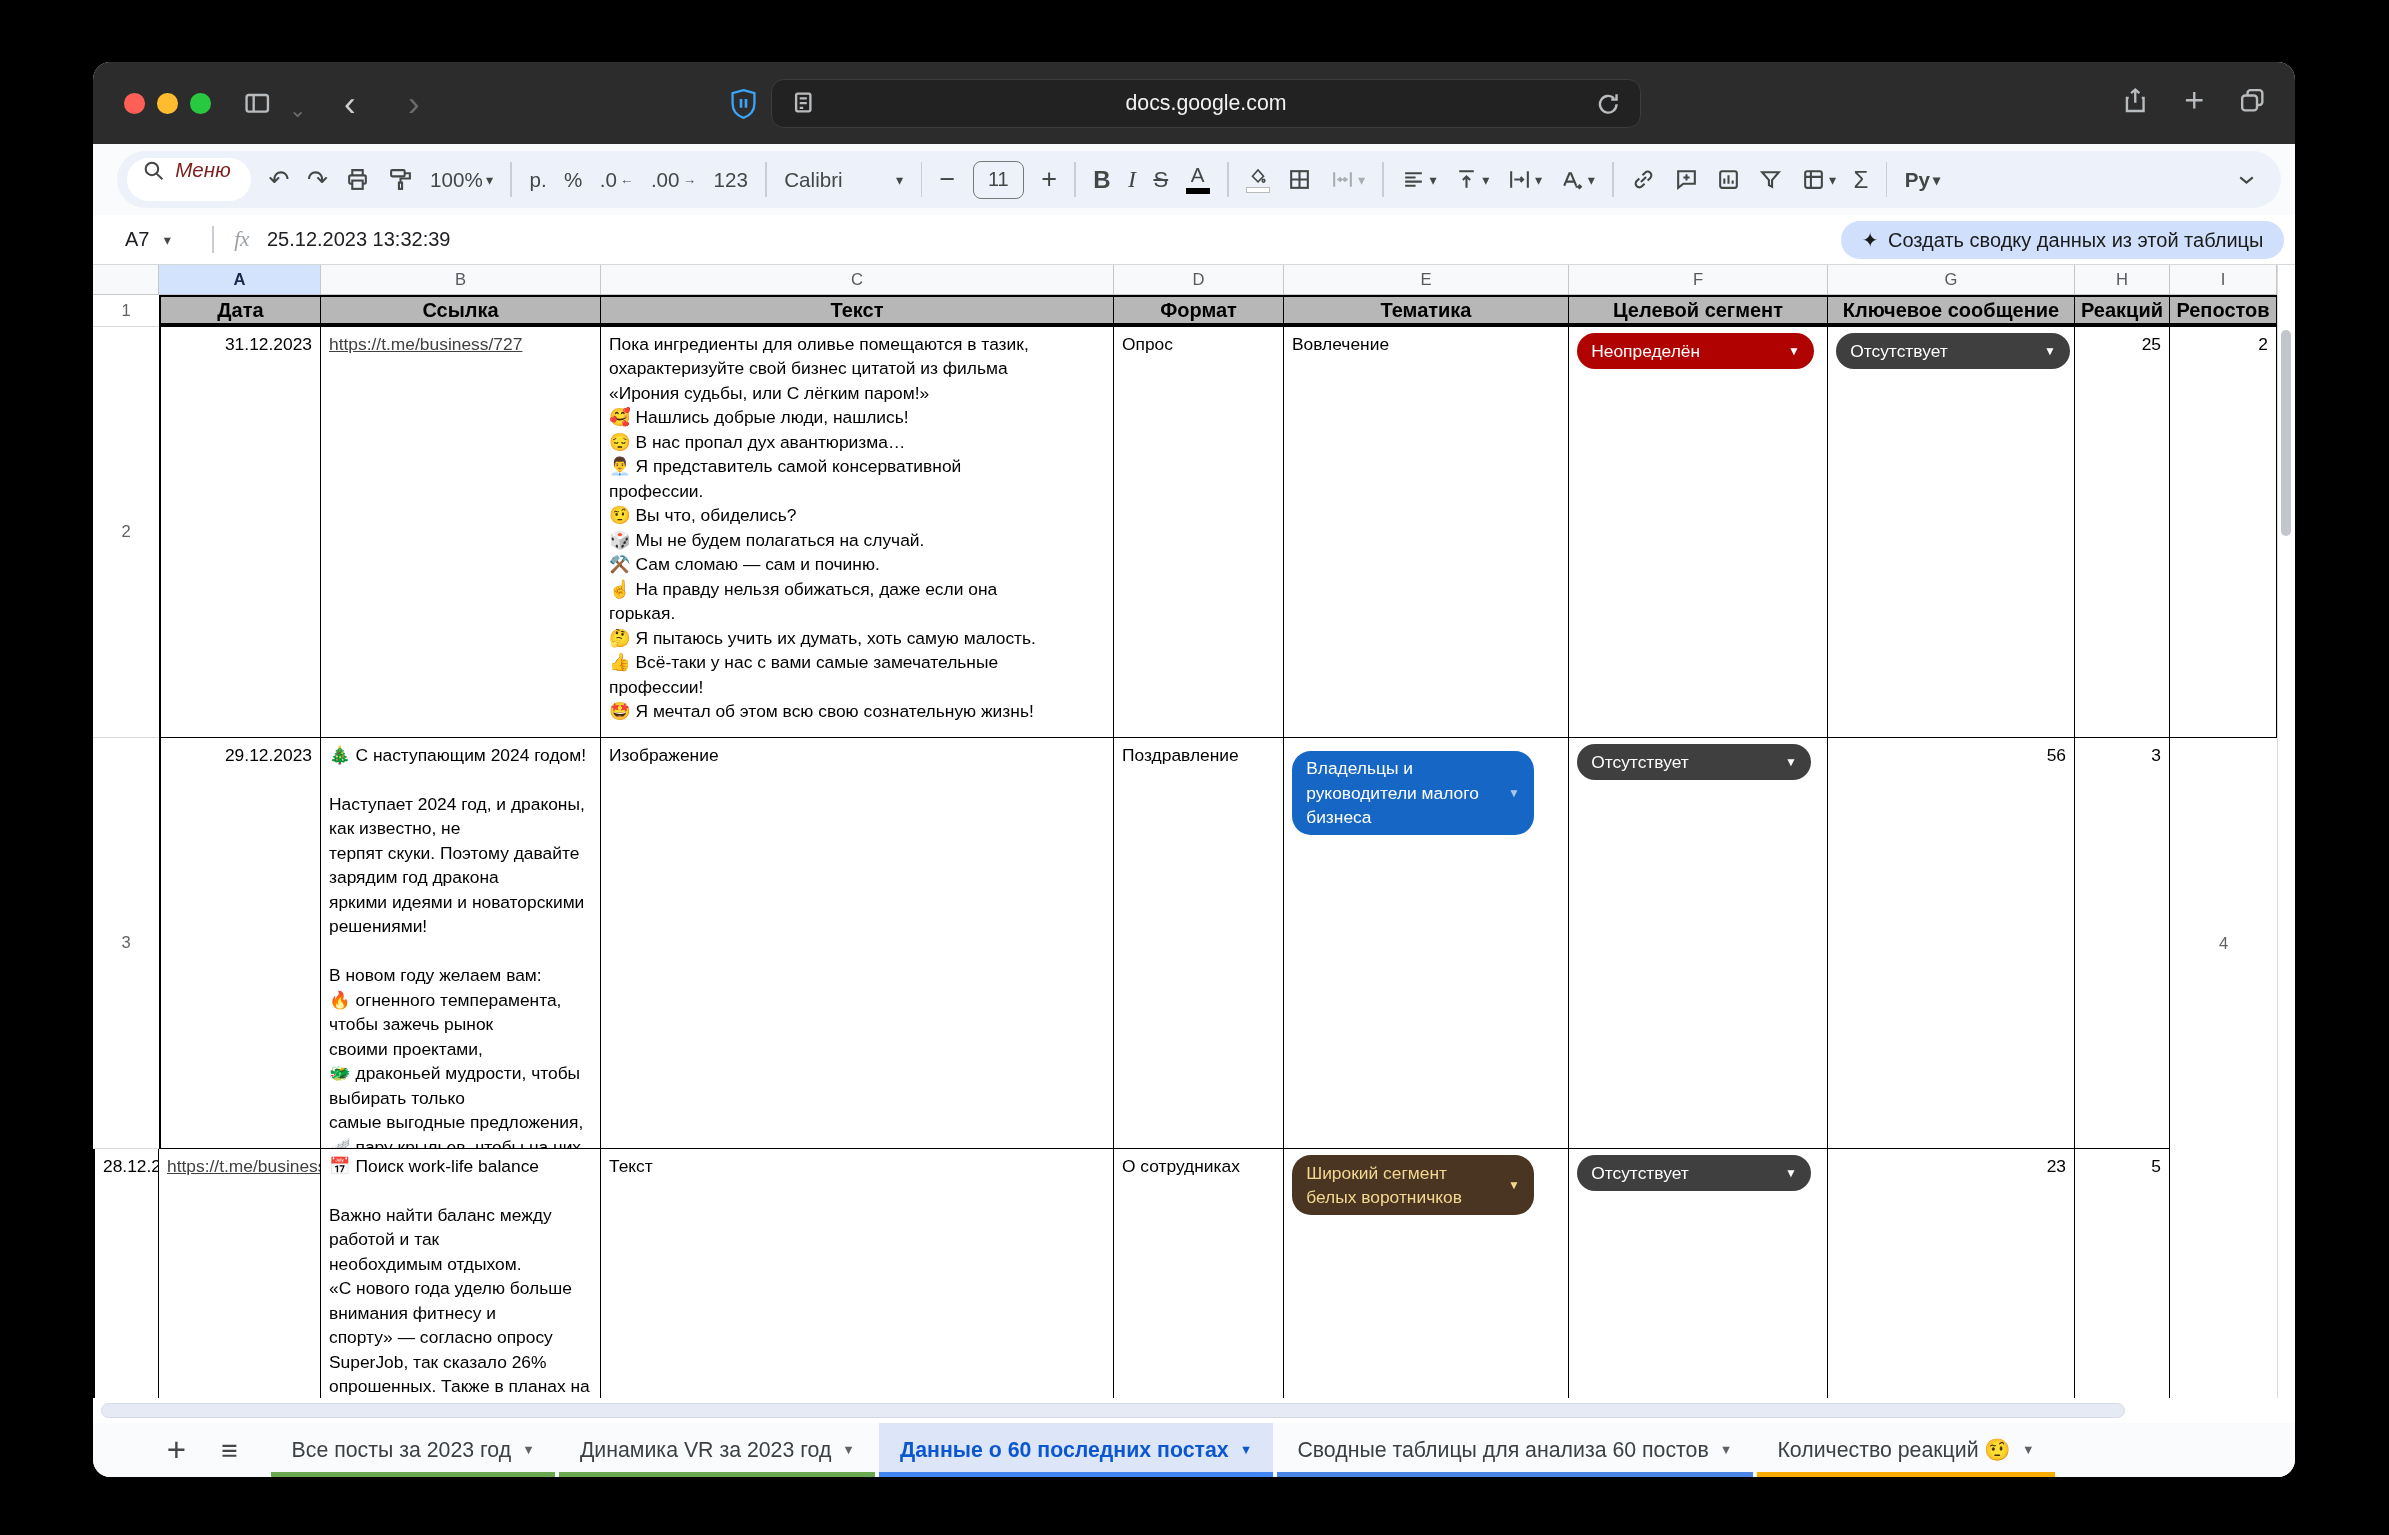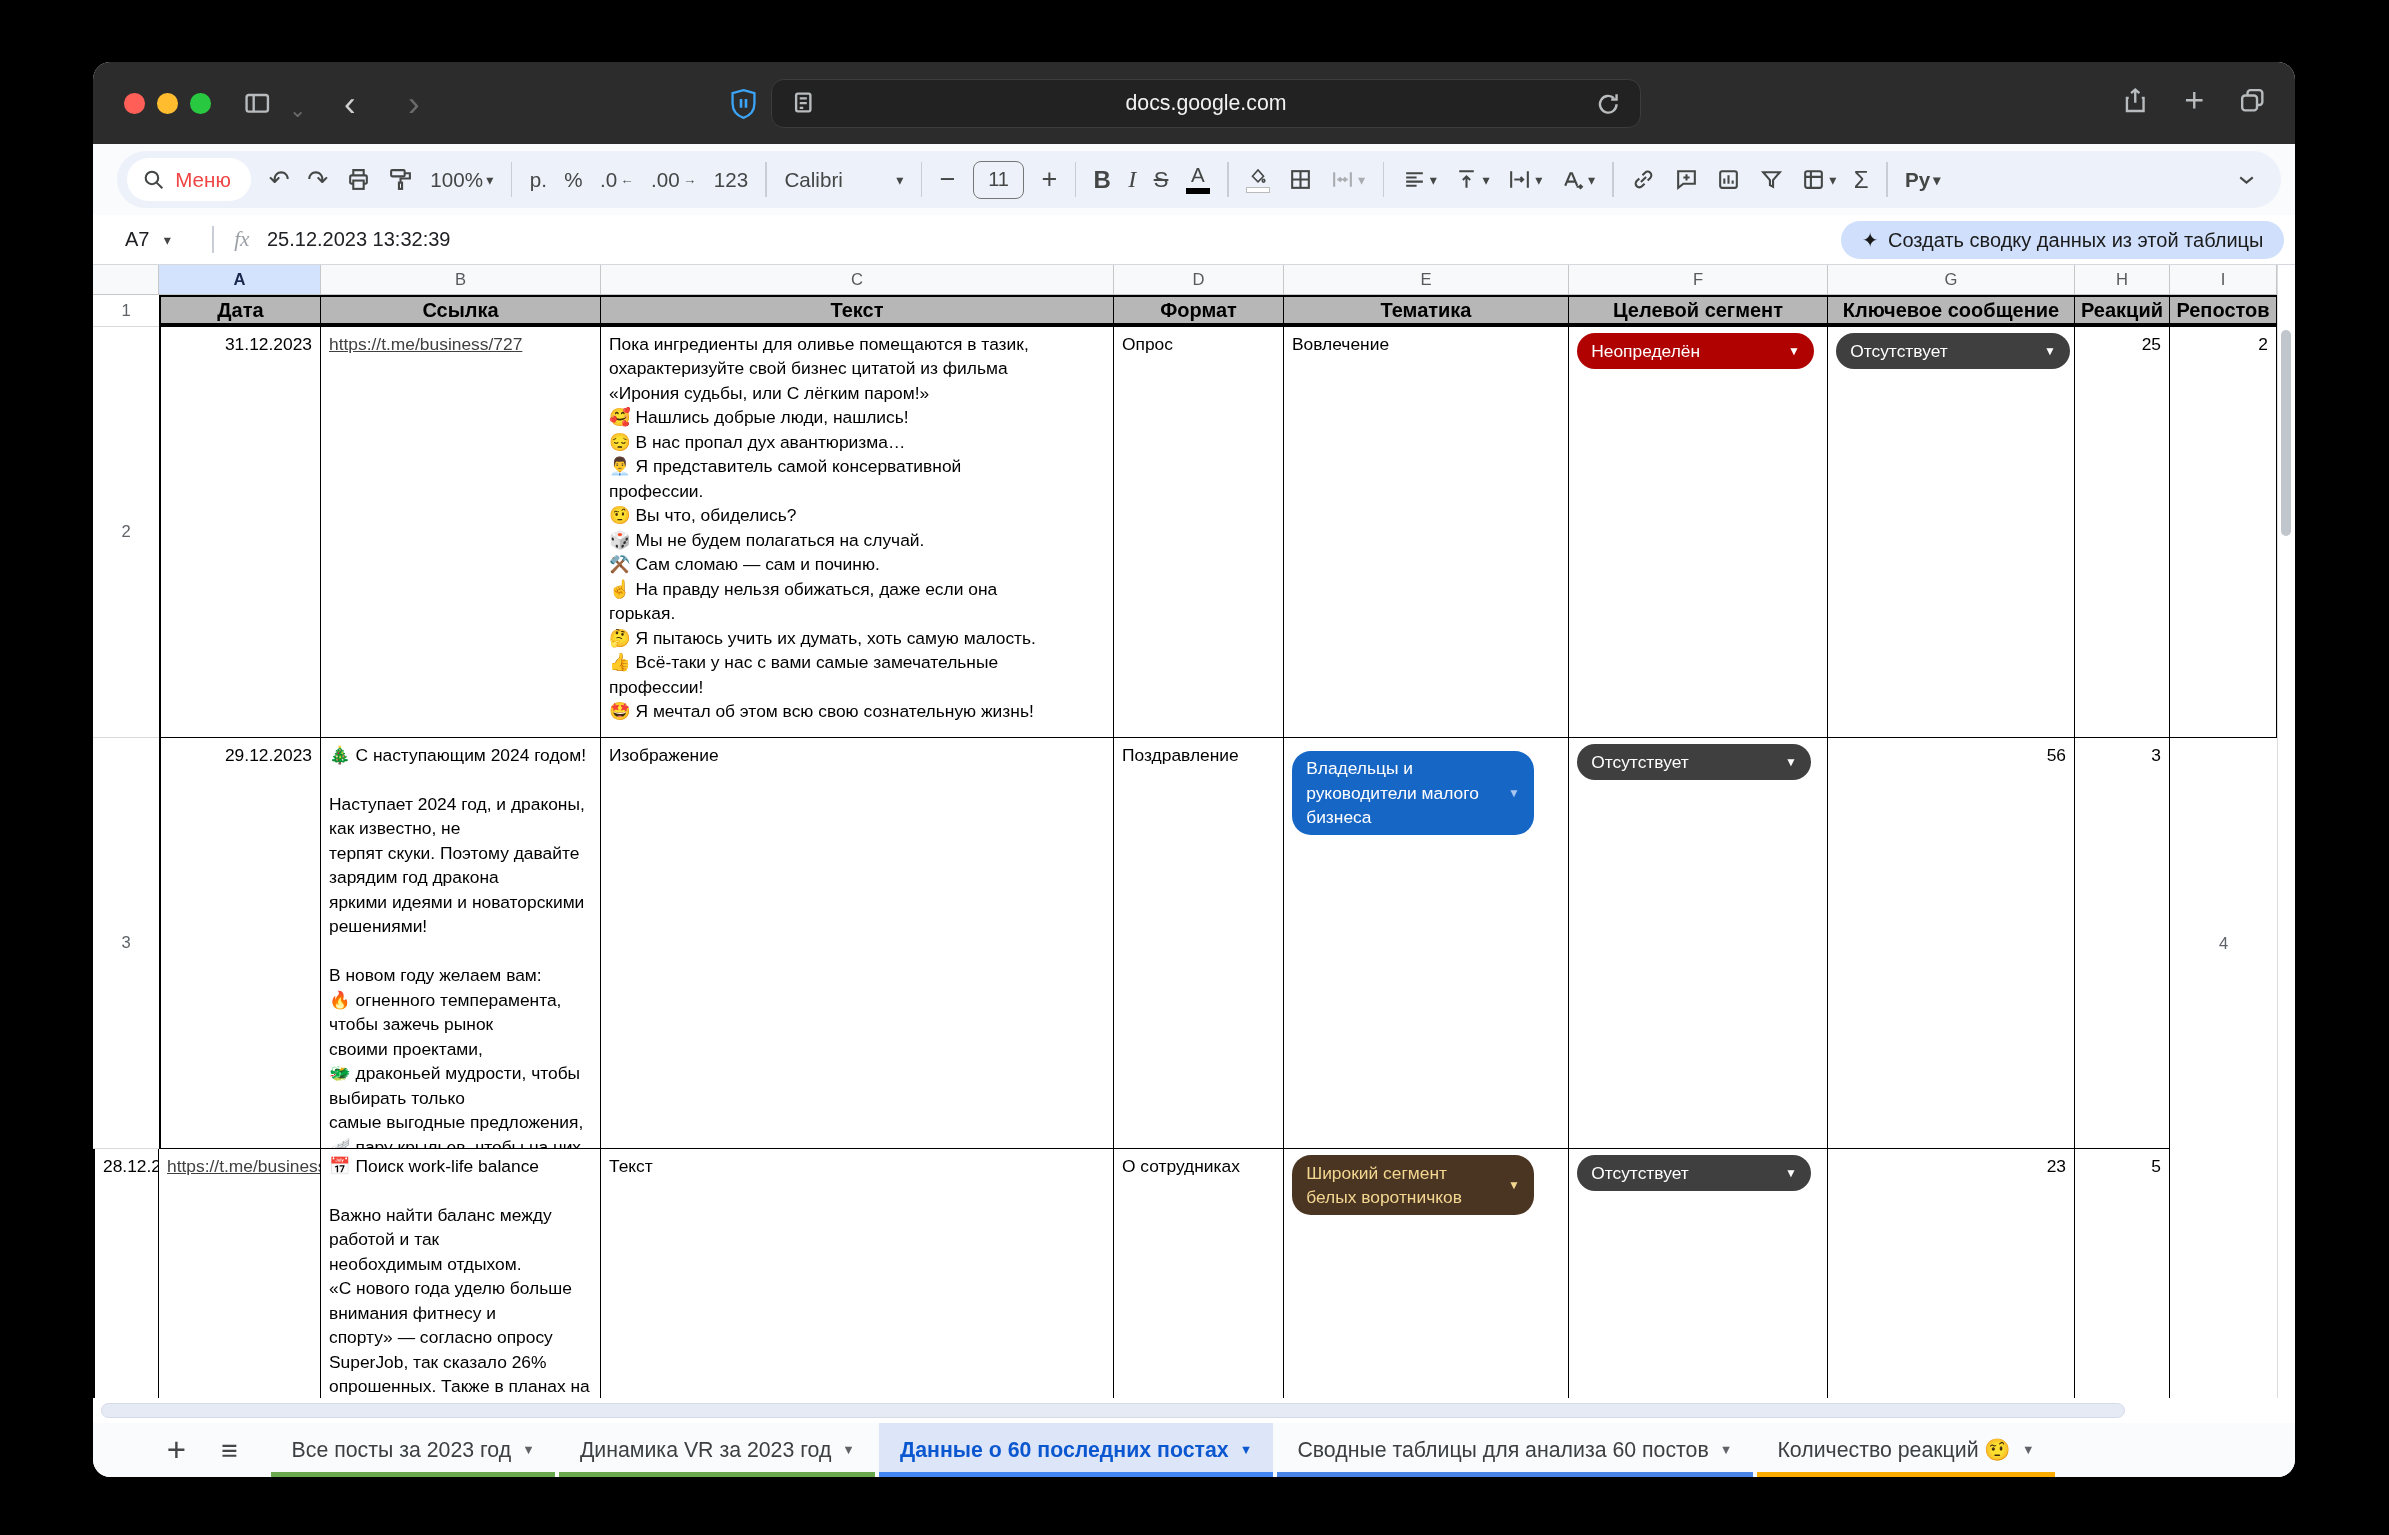--- a/index.html
+++ b/index.html
@@ -14,21 +14,21 @@
   .chev { position:absolute; top:17.4px; font-size:35px; color:#cfcfcf; line-height:47px; }
   .chev.dim { color:#6b6b6b; }
   .urlbar { position:absolute; left:678px; top:17.4px; width:870px; height:49px; background:#222222; border:0.8px solid #3d3d3d; border-radius:12.7px; display:flex; align-items:center; }
   .urltext { flex:1; text-align:center; color:#f2f2f2; font-size:21.3px; }
   .shield { position:absolute; left:633px; top:24px; width:35px; height:36px; }
   .chrome-right { position:absolute; right:28.5px; top:24px; display:flex; gap:30px; align-items:center; }
 
   
   .toolbar-wrap { height:71px; background:#f9fbfd; display:flex; align-items:center; }
   .toolbar { margin-left:24px; margin-right:14.2px; flex:1; height:57px; background:#edf2fa; border-radius:28.5px; display:flex; align-items:center; padding:0 22px 0 9.5px; gap:17.4px; color:#444746; }
-  .menu-pill { background:#fff; border-radius:22px; height:43px; display:flex; align-items:center; gap:9.5px; padding:0 20.6px 0 14.2px; font-size:20.6px; color:#ef4444; }
+  .menu-pill { background:#fff; border-radius:22px; height:43px; display:flex; align-items:flex-start; gap:9.5px; padding:0 20.6px 0 14.2px; font-size:20.6px; color:#7f1d1d;font-style:italic; }
   .tbico { width:25px; height:25px; stroke:#444746; fill:none; stroke-width:2; flex:none; }
   .tbtn { display:flex; align-items:center; gap:3.2px; font-size:20.6px; color:#444746; }
   .tbtn b { font-size:24px; font-weight:bold; }
   .tbtn .it { font-style:italic; font-size:24px; font-family:"Liberation Serif", serif; }
   .tbtn .st { text-decoration:line-through; font-size:22px; }
   .caret { font-size:14.2px; color:#444746; }
   .divid { width:1.6px; height:35px; background:#c9cdd6; flex:none; }
   .sizebox { width:51px; height:38px; border:1.6px solid #747775; border-radius:8px; display:flex; align-items:center; justify-content:center; font-size:20px; }
   .pm { font-size:27px; }
   .Au { display:flex; flex-direction:column; align-items:center; line-height:1; }

